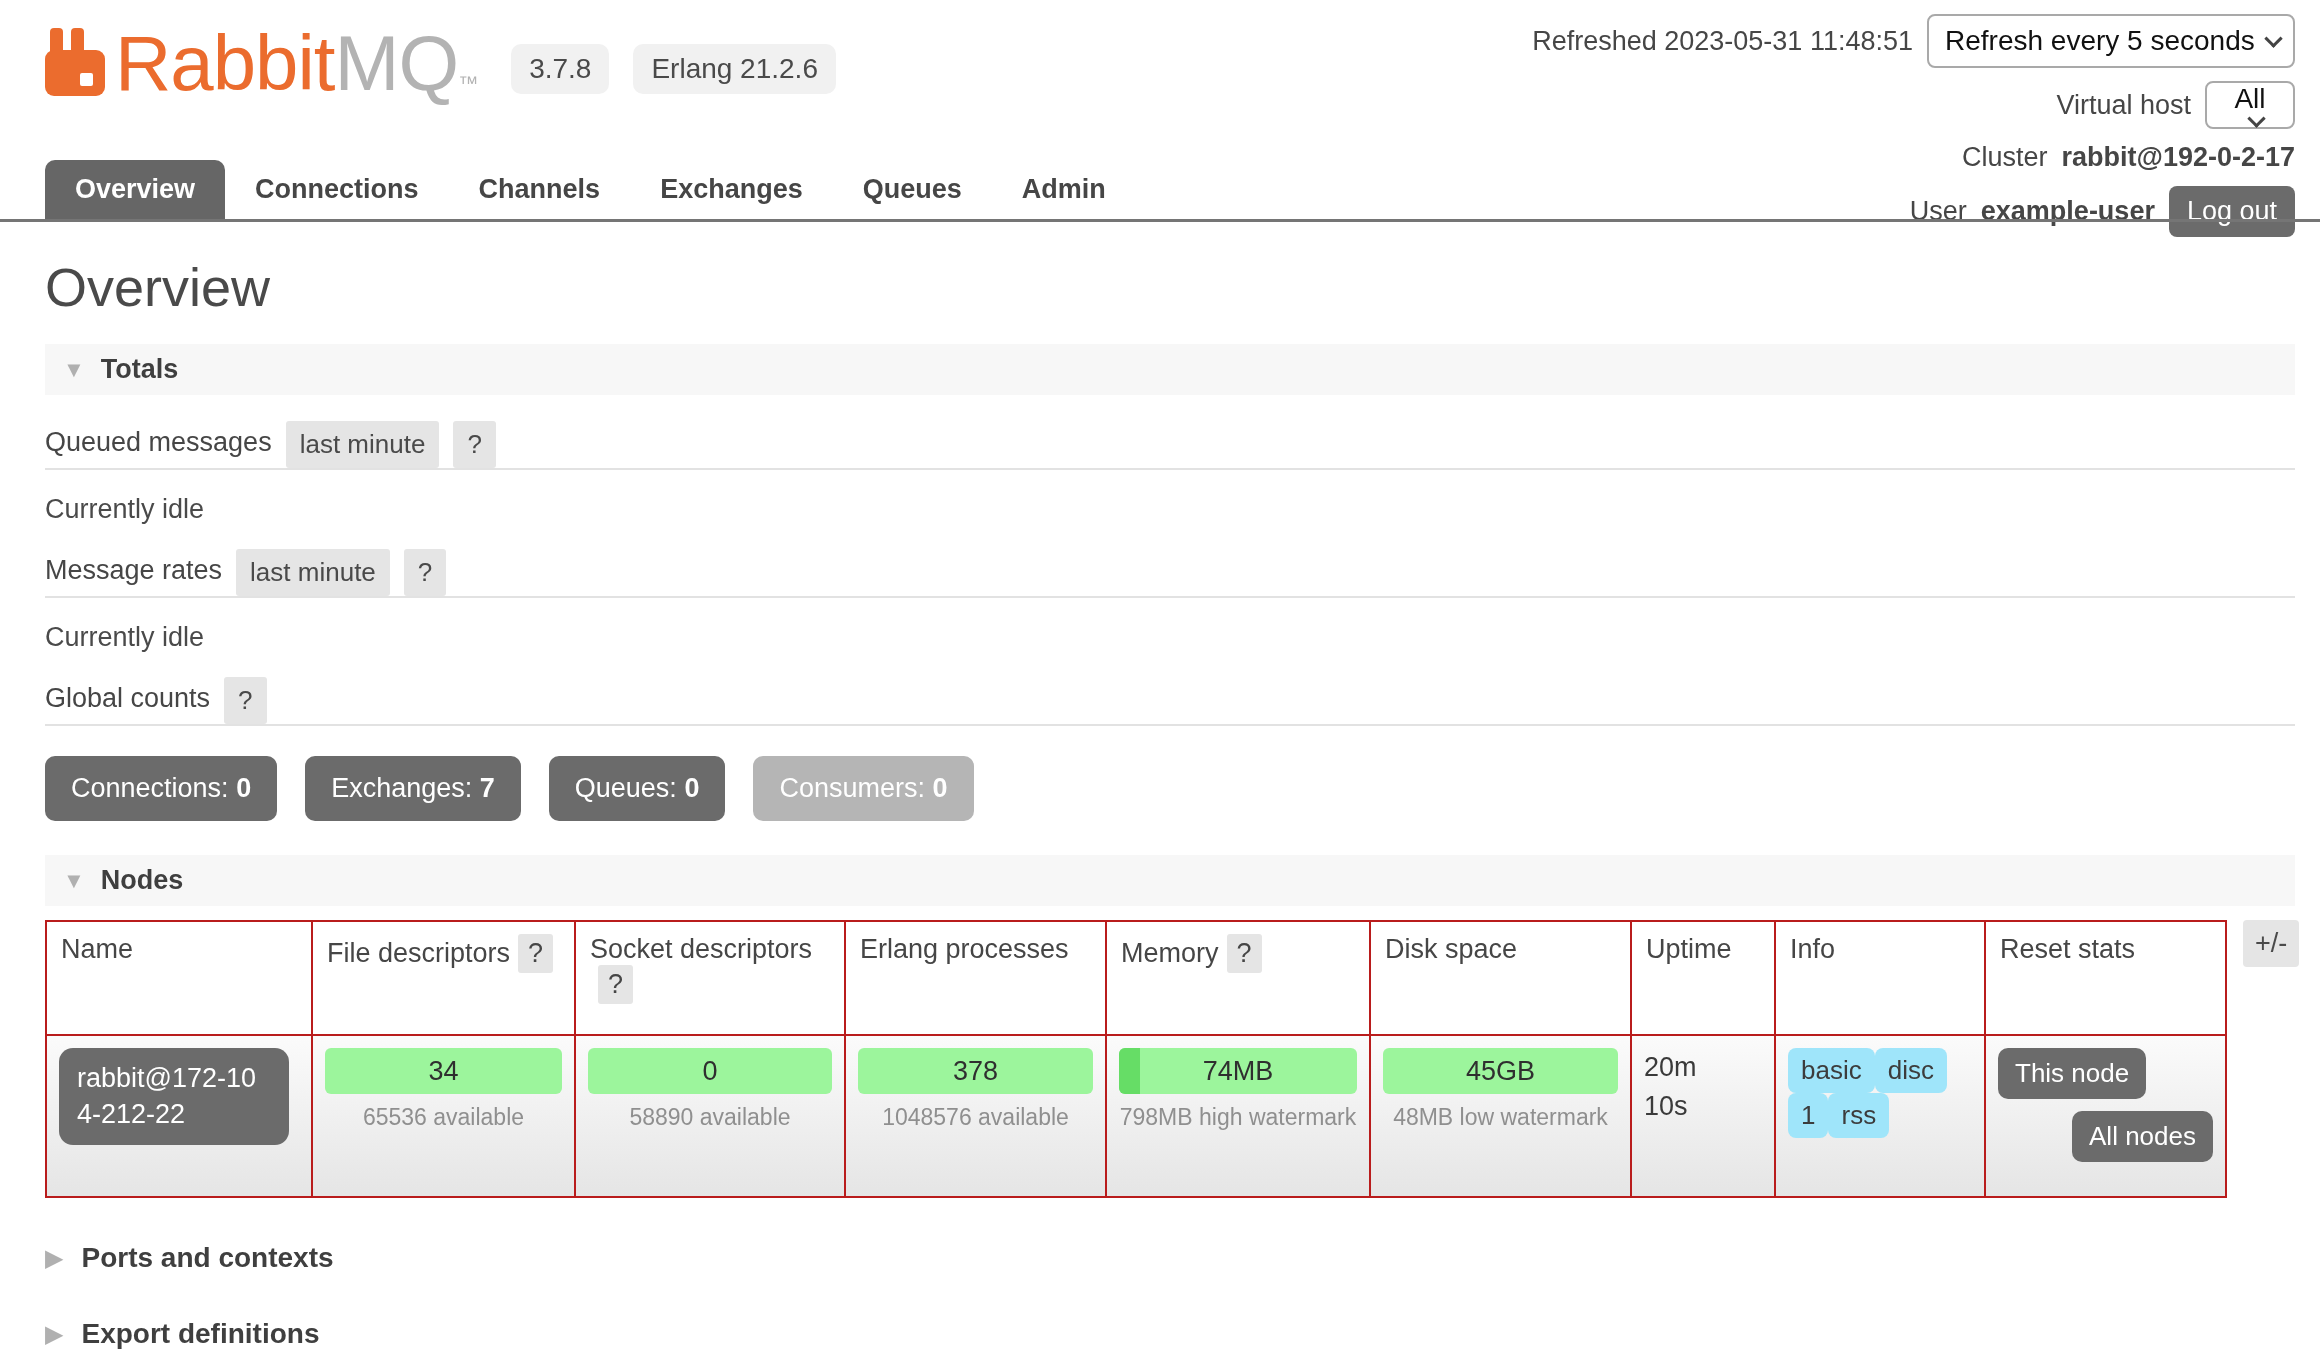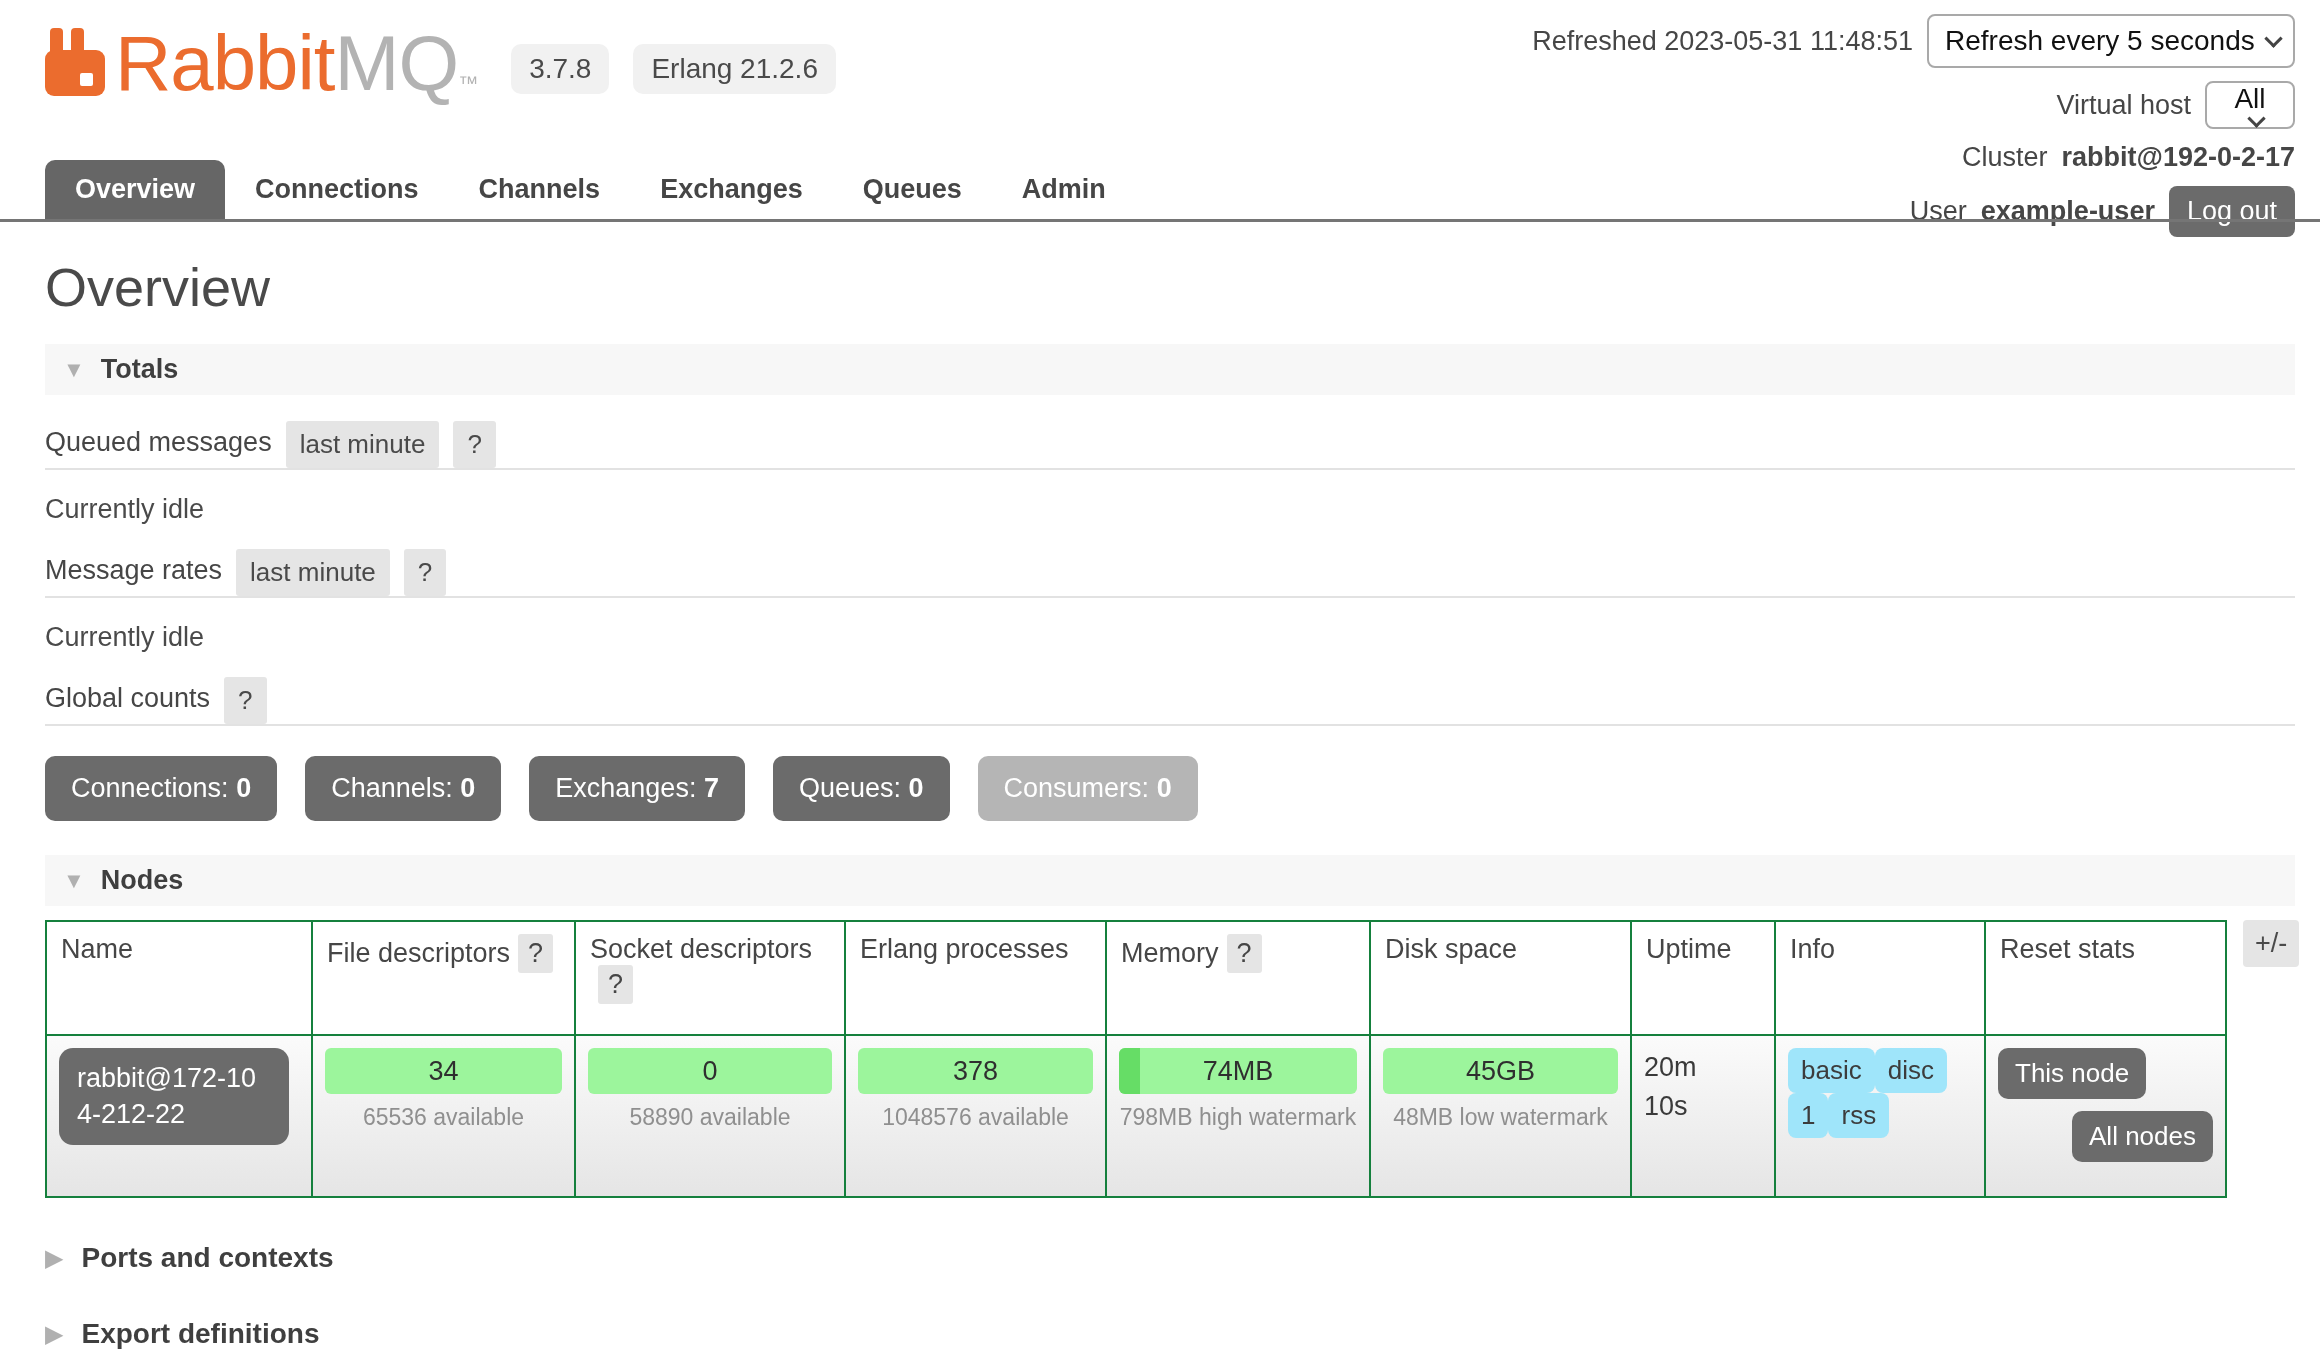--- a/index.html
+++ b/index.html
@@ -59,21 +59,21 @@
   .idle-text { margin: 24px 0; font-size: 27px; color: #4a4a4a; }
 
   .counts-row { display: flex; gap: 28px; margin: 30px 0 10px 0; }
   .count-btn { background: #6b6b6b; color: #fff; border: none; border-radius: 10px; padding: 17px 26px; font-size: 27px; cursor: pointer; font-family: inherit; }
   .count-btn .num { font-weight: bold; }
   .count-btn.muted { background: #b5b5b5; }
 
   
   .table-wrap { display: flex; align-items: flex-start; margin-top: 14px; }
   table.nodes { border-collapse: collapse; table-layout: fixed; width: 2180px; }
-  table.nodes th, table.nodes td { border: 2px solid #15803d; text-align: left; vertical-align: top; font-weight: 400; }
+  table.nodes th, table.nodes td { border: 2px solid #b91c1c; text-align: left; vertical-align: top; font-weight: 400; }
   table.nodes th { padding: 12px 14px 30px 14px; font-size: 27px; background: #ffffff; }
   table.nodes td { padding: 12px 12px 34px 12px; background: linear-gradient(180deg, #fbfbfb, #e5e5e5); }
   .th-help { background: #e5e5e5; padding: 4px 10px; border-radius: 3px; margin-left: 8px; display: inline-block; cursor: pointer; }
   .node-name-badge { display: inline-block; background: #6b6b6b; color: #fff; border-radius: 14px; padding: 12px 18px; font-size: 27px; line-height: 1.35; word-break: break-all; max-width: 230px; }
   .bar { position: relative; background: #9cf59c; border-radius: 6px; height: 46px; overflow: hidden; }
   .bar .fill { position: absolute; left: 0; top: 0; bottom: 0; background: #66dd66; }
   .bar .bar-val { position: relative; display: block; text-align: center; line-height: 46px; font-size: 27px; color: #2f2f2f; border-radius: 11px; }
   .bar-sub { text-align: center; color: #8f8f8f; font-size: 23px; margin-top: 10px; white-space: nowrap; }
   .uptime-cell div { font-size: 27px; line-height: 1.45; color: #3a3a3a; }
   .info-badges { display: flex; flex-wrap: wrap; max-width: 170px; }
@@ -166,21 +166,20 @@
   </div>
   <div class="idle-text">Currently idle</div>
 
   <div class="rule-row" style="margin-top:10px;">
     <span class="row-label">Global counts</span>
     <span class="chip">?</span>
   </div>
 
   <div class="counts-row">
     <button class="count-btn"><span>Connections:</span> <span class="num">0</span></button>
-    <button class="count-btn"><span>Channels:</span> <span class="num">0</span></button>
     <button class="count-btn"><span>Exchanges:</span> <span class="num">7</span></button>
     <button class="count-btn"><span>Queues:</span> <span class="num">0</span></button>
     <button class="count-btn muted"><span>Consumers:</span> <span class="num">0</span></button>
   </div>
 
   <div class="section-strip" style="margin-top:34px;">
     <span class="tri">▼</span>
     <span class="sec-title">Nodes</span>
   </div>
 

